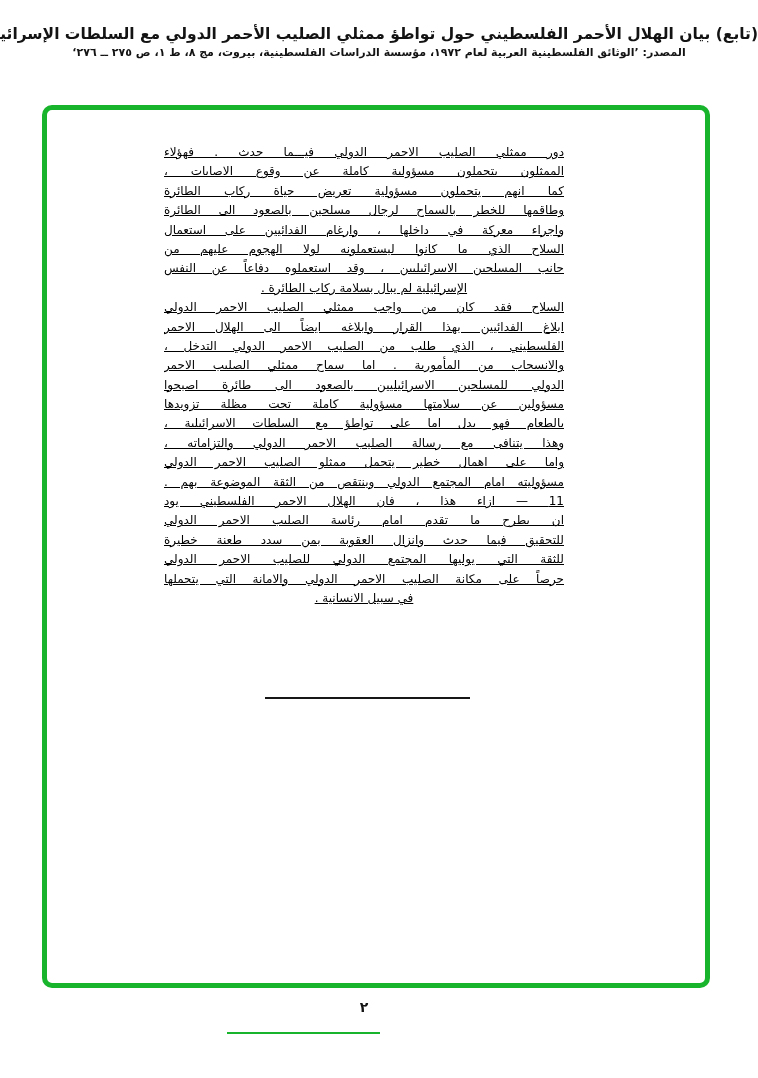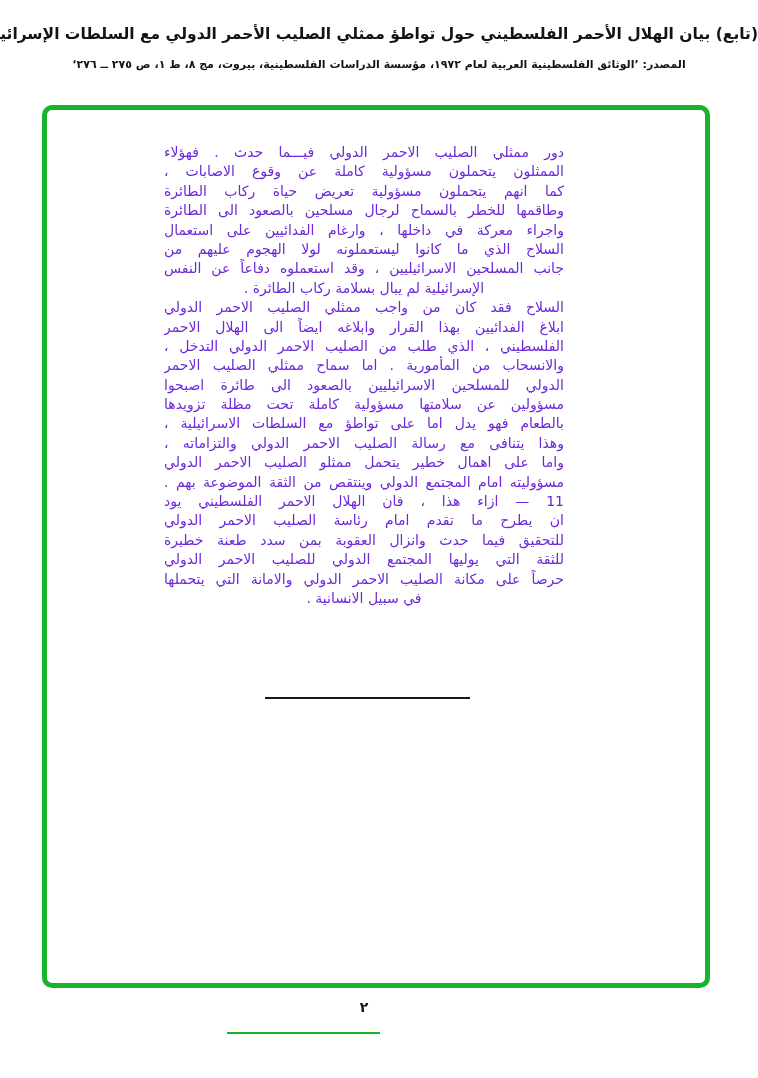--- a/index.html
+++ b/index.html
@@ -18,41 +18,42 @@
     text-align: center;
     direction: rtl;
   }
   .header-title {
     font-size: 15.5px;
     font-weight: bold;
     line-height: 1.3;
     white-space: nowrap;
   }
   .header-source {
-    margin-top: 14px;
+    margin-top: 2px;
     font-size: 11px;
     font-weight: bold;
     white-space: nowrap;
   }
   .frame {
     position: absolute;
     left: 42px; top: 105px;
     width: 668px; height: 883px;
     border: 5px solid var(--green);
     border-radius: 10px;
     background: #fff;
   }
   .textblock {
     position: absolute;
     left: 164px; top: 143px;
     width: 400px;
     direction: rtl;
-    font-size: 14px;
+    font-size: 12px;
     line-height: 19.4px;
-    color: #6d28d9;
+    color: #000000;
+    text-decoration: underline;
   }
   .tline {
     text-align: justify;
     text-align-last: justify;
     white-space: nowrap0; 
     height: 19.4px;
     overflow: hidden;
   }
   .tline.center {
     text-align-last: center;

